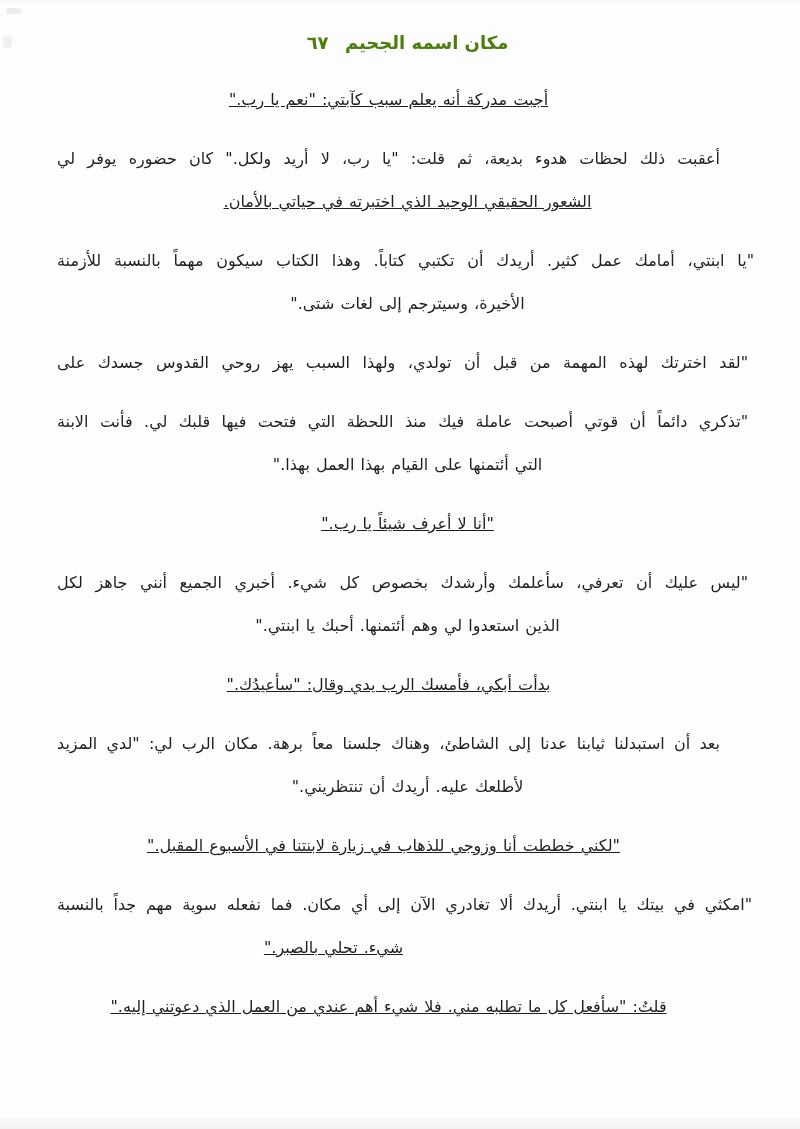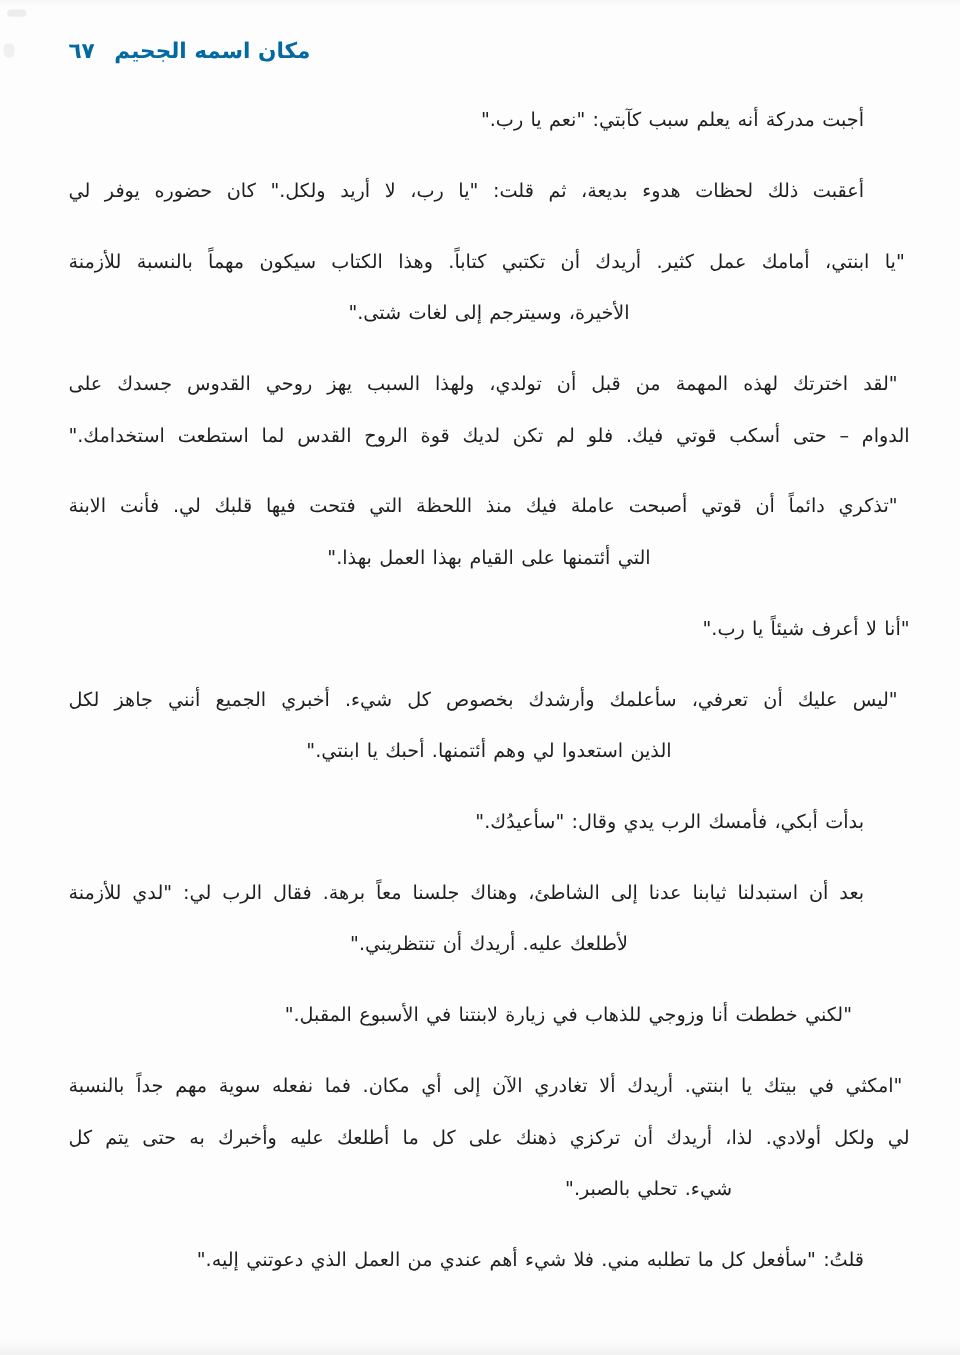--- a/index.html
+++ b/index.html
@@ -10,41 +10,41 @@
     overflow:hidden;
     font-family:"DejaVu Sans",sans-serif;
     color:#1f1f1f;
   }
   .content{
     direction:rtl;
     padding:0 42px 0 57px;
   }
   .running-header{
     direction:rtl;
-    text-align:left;
+    text-align:center;
     margin-top:30px;
     font-weight:700;
     font-size:18px;
     line-height:26px;
     letter-spacing:0;
-    color:#0369a1;
+    color:#4d7c0f;
     white-space:nowrap;
   }
   .running-header .pagenum{margin-right:10px;}
   .body-text{margin-top:22px;}
   p.para{margin:0 0 4px 0;padding:0;}
   p.para.mb0{margin-bottom:0;}
   .line{
     font-size:16px;
     line-height:43px;
     height:43px;
     overflow:hidden;
     word-spacing:1px;
   }
-  .r{text-align:right;padding-right:var(--ind,0px);}
+  .r{text-align:center;padding-right:var(--ind,0px);text-decoration:underline;}
   .j{
     text-align:justify;
     text-align-last:justify;
     text-justify:inter-word;
     padding-right:var(--ind,0px);
   }
   .c{text-align:center;}
   
   .artifact{position:absolute;pointer-events:none;}
   .smudge-a{left:6px;top:8px;width:16px;height:6px;background:#ededed;border-radius:3px;}
@@ -71,32 +71,32 @@
     <div class="body-text">
 
       <p class="para">
         </p>
         <div class="line r" style="--ind:38px">أجبت مدركة أنه يعلم سبب كآبتي: "نعم يا رب."</div>
       <p></p>
 
       <p class="para">
         </p>
         <div class="line j" style="--ind:38px">أعقبت ذلك لحظات هدوء بديعة، ثم قلت: "يا رب، لا أريد ولكل." كان حضوره يوفر لي</div>
+        <div class="line r">الشعور الحقيقي الوحيد الذي اختبرته في حياتي بالأمان.</div>
       <p></p>
 
       <p class="para">
         </p>
         <div class="line j" style="--ind:4px">"يا ابنتي، أمامك عمل كثير. أريدك أن تكتبي كتاباً. وهذا الكتاب سيكون مهماً بالنسبة للأزمنة</div>
         <div class="line c">الأخيرة، وسيترجم إلى لغات شتى."</div>
       <p></p>
 
       <p class="para">
         </p>
         <div class="line j" style="--ind:10px">"لقد اخترتك لهذه المهمة من قبل أن تولدي، ولهذا السبب يهز روحي القدوس جسدك على</div>
-        <div class="line j">الدوام – حتى أسكب قوتي فيك. فلو لم تكن لديك قوة الروح القدس لما استطعت استخدامك."</div>
       <p></p>
 
       <p class="para">
         </p>
         <div class="line j" style="--ind:10px">"تذكري دائماً أن قوتي أصبحت عاملة فيك منذ اللحظة التي فتحت فيها قلبك لي. فأنت الابنة</div>
         <div class="line c">التي أئتمنها على القيام بهذا العمل بهذا."</div>
       <p></p>
 
       <p class="para">
         </p>
@@ -109,33 +109,32 @@
         <div class="line c">الذين استعدوا لي وهم أئتمنها. أحبك يا ابنتي."</div>
       <p></p>
 
       <p class="para">
         </p>
         <div class="line r" style="--ind:38px">بدأت أبكي، فأمسك الرب يدي وقال: "سأعيدُك."</div>
       <p></p>
 
       <p class="para">
         </p>
-        <div class="line j" style="--ind:38px">بعد أن استبدلنا ثيابنا عدنا إلى الشاطئ، وهناك جلسنا معاً برهة. فقال الرب لي: "لدي للأزمنة</div>
+        <div class="line j" style="--ind:38px">بعد أن استبدلنا ثيابنا عدنا إلى الشاطئ، وهناك جلسنا معاً برهة. مكان الرب لي: "لدي المزيد</div>
         <div class="line c">لأطلعك عليه. أريدك أن تنتظريني."</div>
       <p></p>
 
       <p class="para">
         </p>
         <div class="line r" style="--ind:48px">"لكني خططت أنا وزوجي للذهاب في زيارة لابنتنا في الأسبوع المقبل."</div>
       <p></p>
 
       <p class="para mb0">
         </p>
         <div class="line j" style="--ind:6px">"امكثي في بيتك يا ابنتي. أريدك ألا تغادري الآن إلى أي مكان. فما نفعله سوية مهم جداً بالنسبة</div>
-        <div class="line j">لي ولكل أولادي. لذا، أريدك أن تركزي ذهنك على كل ما أطلعك عليه وأخبرك به حتى يتم كل</div>
         <div class="line r" style="--ind:148px">شيء. تحلي بالصبر."</div>
       <p></p>
 
       <p class="para">
         </p>
         <div class="line r" style="--ind:38px">قلتُ: "سأفعل كل ما تطلبه مني. فلا شيء أهم عندي من العمل الذي دعوتني إليه."</div>
       <p></p>
 
       <p class="para">
         </p>

